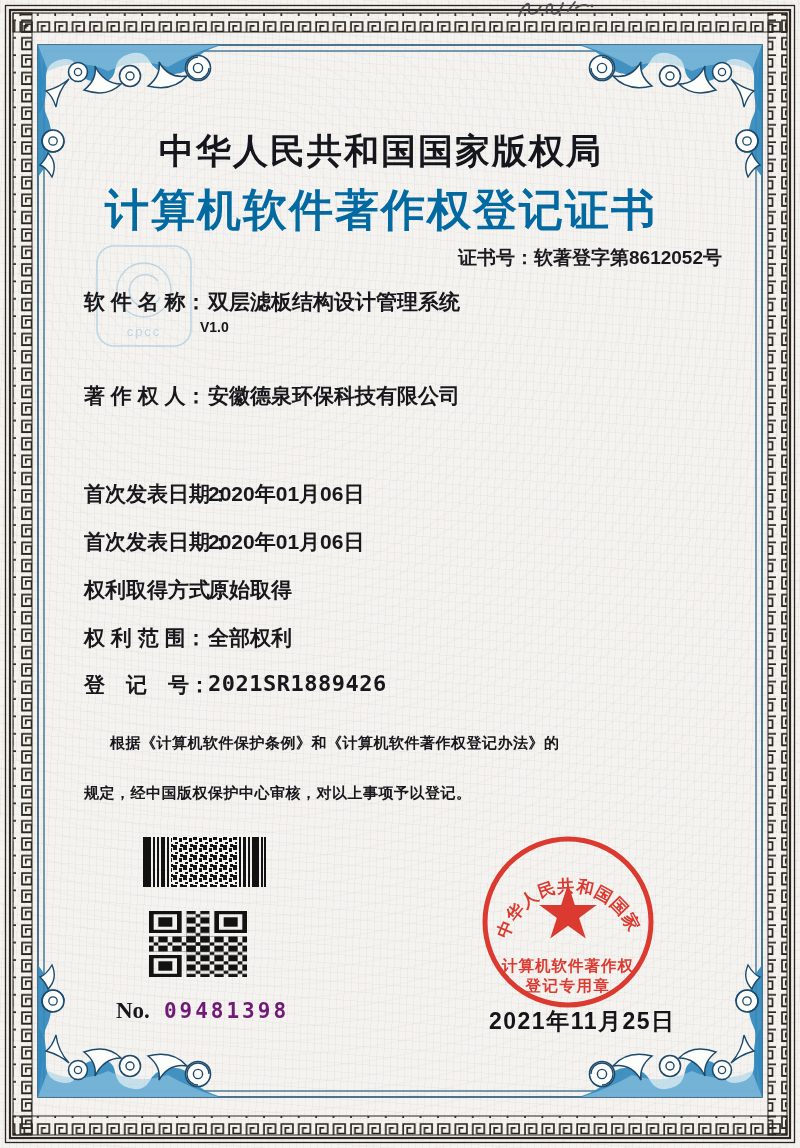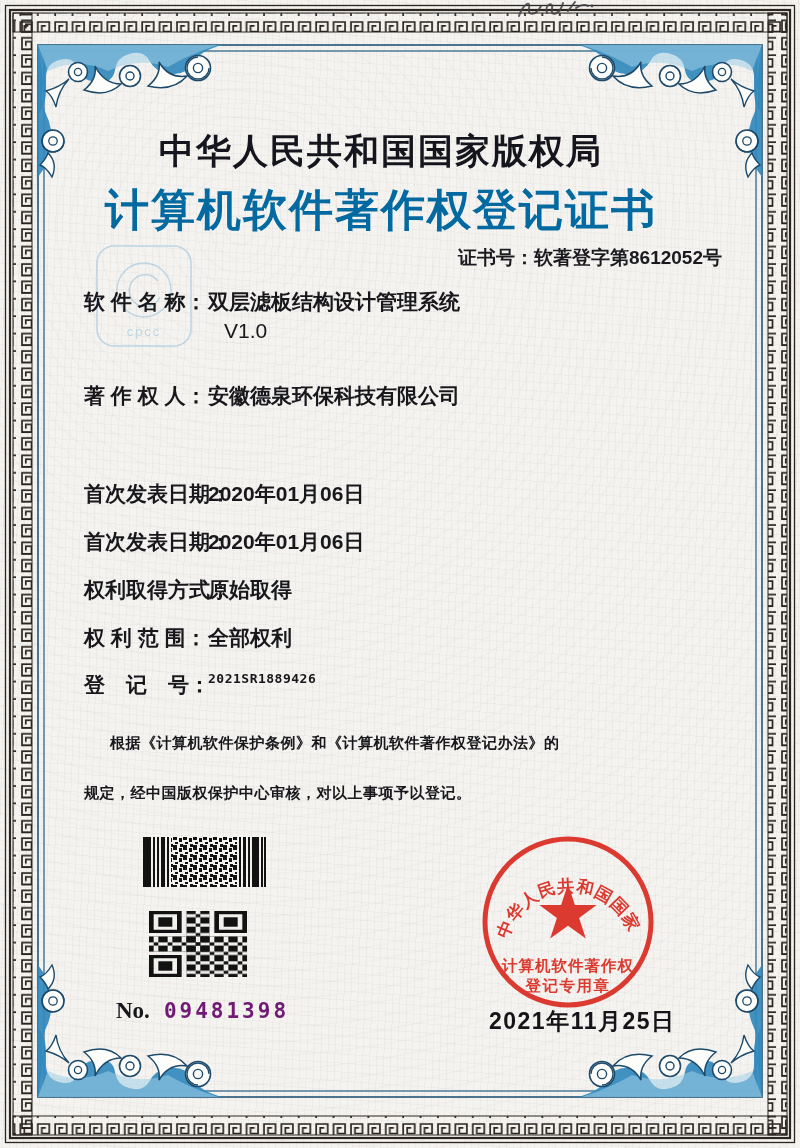--- a/index.html
+++ b/index.html
@@ -17,21 +17,21 @@
   .mono{font-family:"DejaVu Sans Mono","Liberation Mono",monospace;}
   .title-1{top:128px;left:0;width:762px;text-align:center;font-size:35px;font-weight:bold;
            letter-spacing:2px;color:#15161d;}
   .title-2{top:181px;left:0;width:762px;text-align:center;font-size:44px;font-weight:bold;
            letter-spacing:2px;color:#0369a1;}
   .certno-line{top:245px;left:0;width:722px;text-align:right;font-size:19px;font-weight:bold;color:#1a1a20;}
   .certno-line .val{}
   .row{position:absolute;left:0;top:0;width:100%;height:30px;}
   .row .lab{position:absolute;left:84px;font-size:21px;font-weight:bold;color:#17171c;white-space:pre;}
   .row .val{position:absolute;left:208px;font-size:21px;font-weight:bold;color:#17171c;white-space:pre;}
-  .val2{top:319px;left:224px;font-size:21px;font-weight:normal;color:#17171c;}
+  .val2{top:319px;left:200px;font-size:14px;font-weight:bold;color:#17171c;}
   .stmt{font-size:15px;font-weight:bold;color:#17171c;letter-spacing:.5px;white-space:pre;}
   .serial{top:997px;left:116px;font-size:23px;color:#17171c;}
   .serial .no{font-family:"Liberation Serif","DejaVu Serif",serif;font-weight:bold;}
   .serial .num{font-family:"DejaVu Sans Mono","Liberation Mono",monospace;
                color:#701a75;font-size:21px;letter-spacing:3px;margin-left:14px;font-weight:bold;}
   .issue-date{top:1006px;left:489px;font-size:23px;font-weight:bold;letter-spacing:1.5px;color:#141419;}
   svg{display:block;}
 </style>
 </head>
 <body>
@@ -138,21 +138,21 @@
 <div class="row" style="top:576px">
   <span class="lab">权利取得方式：</span>
   <span class="val">原始取得</span>
 </div>
 <div class="row" style="top:624px">
   <span class="lab">权 利 范 围：</span>
   <span class="val">全部权利</span>
 </div>
 <div class="row" style="top:671px">
   <span class="lab">登　记　号：</span>
-  <span class="val mono" style="font-size:13px;letter-spacing:.5px">2021SR1889426</span>
+  <span class="val mono" style="font-size:22px;letter-spacing:.5px">2021SR1889426</span>
 </div>
 
 <div class="abs stmt" style="top:734px;left:110px">根据《计算机软件保护条例》和《计算机软件著作权登记办法》的</div>
 <div class="abs stmt" style="top:784px;left:84px">规定，经中国版权保护中心审核，对以上事项予以登记。</div>
 
 <svg class="abs" style="left:143px;top:837px" width="124" height="50" viewBox="0 0 124 50">
   <rect x="0" y="0" width="8" height="50" fill="#121212"></rect>
   <rect x="10" y="0" width="2" height="50" fill="#121212"></rect>
   <rect x="14" y="0" width="2" height="50" fill="#121212"></rect>
   <rect x="18" y="0" width="4" height="50" fill="#121212"></rect>

